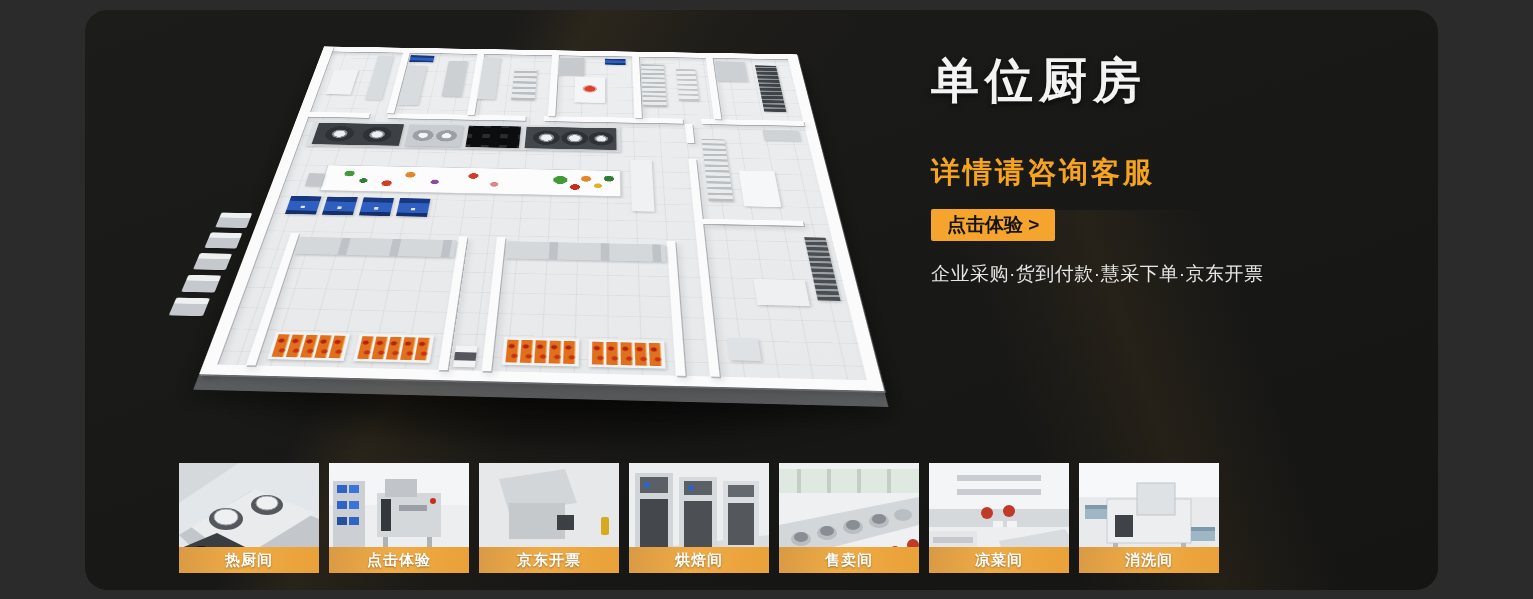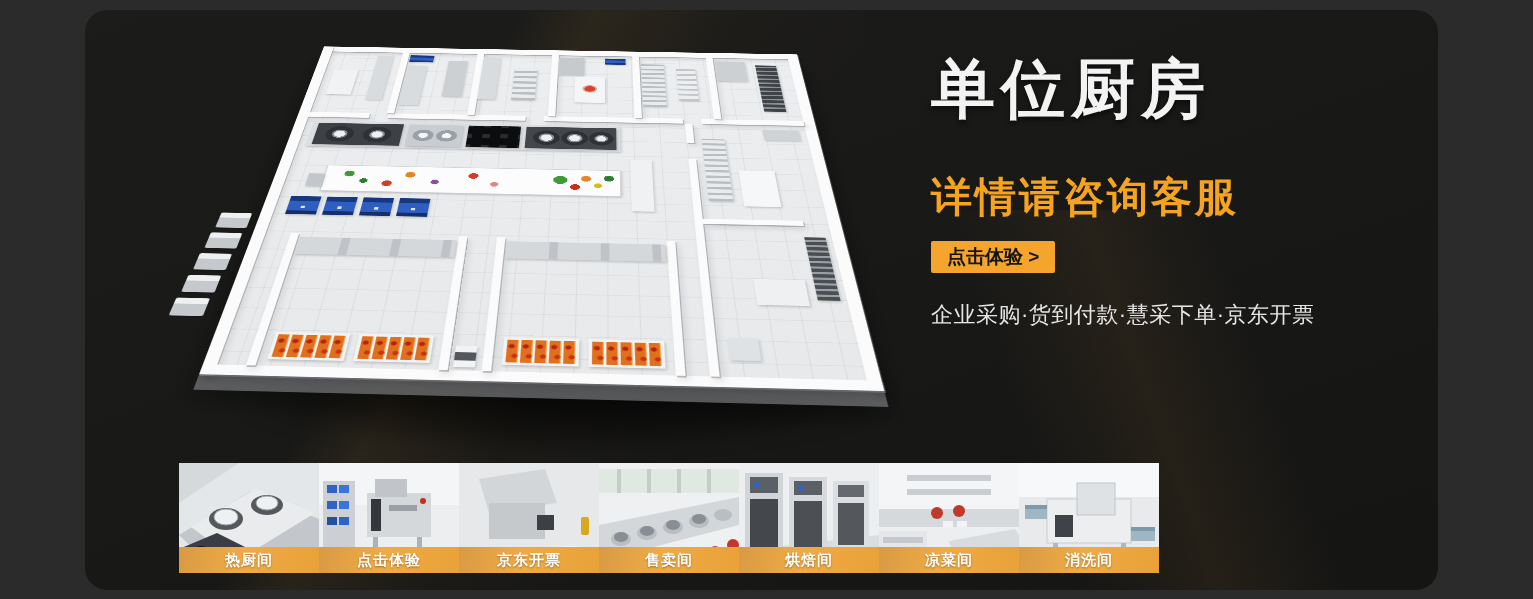--- a/index.html
+++ b/index.html
@@ -32,32 +32,32 @@
       repeating-linear-gradient(0deg, rgba(90,95,100,.08) 0 1px, transparent 1px 28px),
       repeating-linear-gradient(90deg, rgba(90,95,100,.08) 0 1px, transparent 1px 28px),
       linear-gradient(180deg,#eceef0,#e7e9eb);
     box-shadow:0 18px 0 rgba(150,152,155,.55), 0 30px 24px rgba(0,0,0,.35); }
   .w { position:absolute; background:#fbfbfb;
     box-shadow:1px 2px 0 rgba(125,130,135,.5), 3px 6px 7px rgba(0,0,0,.10); }
   .eq { position:absolute; background:#d9dcdf; box-shadow:1px 2px 3px rgba(0,0,0,.18); }
 
   
   .right-col { position:absolute; left:846px; top:46px; width:540px; color:#f3f3f3; }
-  .t1 { font-size:64px; font-weight:800; letter-spacing:6px; line-height:1.06;
+  .t1 { font-size:48px; font-weight:800; letter-spacing:6px; line-height:1.06;
         text-shadow:0 3px 5px rgba(0,0,0,.55); }
   .t2 { font-size:62px; font-weight:800; letter-spacing:2px; line-height:1.05; margin-top:8px;
         text-shadow:0 3px 5px rgba(0,0,0,.55); }
-  .subtitle { margin-top:46px; font-size:41px; font-weight:800; letter-spacing:3px; color:#f6a31f; }
+  .subtitle { margin-top:46px; font-size:29px; font-weight:800; letter-spacing:3px; color:#f6a31f; }
   .cta { margin-top:16px; display:inline-block; min-width:124px; height:32px; padding:0 16px;
         background:#f5a42e; border:none; border-radius:2px; color:#141414;
         font-size:19px; font-weight:700; font-family:inherit; line-height:32px; cursor:pointer; }
-  .benefits { margin-top:30px; font-size:22px; line-height:23px; color:#e6e6e6; letter-spacing:.5px; }
+  .benefits { margin-top:21px; font-size:19px; line-height:23px; color:#e6e6e6; letter-spacing:.5px; }
 
   
-  .thumbs { position:absolute; left:94px; top:453px; display:flex; gap:0; }
+  .thumbs { position:absolute; left:94px; top:453px; display:flex; gap:10px; }
   .thumb { position:relative; width:140px; height:110px; overflow:hidden; background:#dfe2e4; }
   .thumb svg { display:block; width:140px; height:110px; }
   .thumb figcaption { position:absolute; left:0; right:0; bottom:0; height:26px;
     background:linear-gradient(100deg,#d99a44 0%,#f0ab45 45%,#e9a138 100%);
     color:#fff; font-size:15px; font-weight:700; text-align:center; line-height:26px;
     letter-spacing:1px; text-shadow:0 1px 2px rgba(0,0,0,.35); }
 </style>
 </head>
 <body>
 
@@ -243,20 +243,39 @@
           <circle cx="114" cy="88" r="3" fill="#e2862a"></circle>
           <circle cx="120" cy="87" r="2.5" fill="#c62f1d"></circle>
         <rect x="122" y="54" width="8" height="18" rx="2" fill="#d8a81f"></rect>
       </svg>
       <figcaption>京东开票</figcaption>
     </figure>
 
 
     <figure class="thumb">
       <svg viewBox="0 0 140 110">
+        <rect width="140" height="110" fill="#eceeef"></rect>
+        <polygon points="0,88 140,72 140,110 0,110" fill="#dadde0"></polygon>
+        <rect x="6" y="10" width="38" height="82" fill="#d2d5d8"></rect>
+        <rect x="11" y="14" width="28" height="16" fill="#5a6065"></rect>
+          <circle cx="18" cy="22" r="3" fill="#2f63c4"></circle>
+        <rect x="11" y="36" width="28" height="50" fill="#44484c"></rect>
+        <rect x="50" y="14" width="38" height="76" fill="#d7dadd"></rect>
+        <rect x="55" y="18" width="28" height="14" fill="#5a6065"></rect>
+          <circle cx="62" cy="25" r="3" fill="#2f63c4"></circle>
+        <rect x="55" y="38" width="28" height="46" fill="#4c5054"></rect>
+        <rect x="94" y="18" width="36" height="70" fill="#dcdfe1"></rect>
+        <rect x="99" y="22" width="26" height="12" fill="#63696e"></rect>
+        <rect x="99" y="40" width="26" height="42" fill="#54585c"></rect>
+      </svg>
+      <figcaption>烘焙间</figcaption>
+    </figure>
+
+    <figure class="thumb">
+      <svg viewBox="0 0 140 110">
         <rect width="140" height="110" fill="#eef0f1"></rect>
         <rect x="0" y="6" width="140" height="24" fill="#e0e8e2"></rect>
         <rect x="18" y="6" width="4" height="24" fill="#c4cec7"></rect>
           <rect x="48" y="6" width="4" height="24" fill="#c4cec7"></rect>
           <rect x="78" y="6" width="4" height="24" fill="#c4cec7"></rect>
           <rect x="108" y="6" width="4" height="24" fill="#c4cec7"></rect>
         <polygon points="0,62 140,34 140,62 0,98" fill="#d3d7da"></polygon>
         <ellipse cx="22" cy="76" rx="10" ry="7" fill="#b9bec2"></ellipse>
           <ellipse cx="22" cy="74" rx="7" ry="5" fill="#888e93"></ellipse>
         <ellipse cx="48" cy="70" rx="10" ry="7" fill="#b9bec2"></ellipse>
@@ -269,39 +288,20 @@
         <circle cx="96" cy="96" r="6" fill="#c0392b"></circle>
           <circle cx="116" cy="89" r="6" fill="#c0392b"></circle>
           <circle cx="134" cy="82" r="6" fill="#c0392b"></circle>
       </svg>
       <figcaption>售卖间</figcaption>
     </figure>
 
     <figure class="thumb">
       <svg viewBox="0 0 140 110">
         <rect width="140" height="110" fill="#eceeef"></rect>
-        <polygon points="0,88 140,72 140,110 0,110" fill="#dadde0"></polygon>
-        <rect x="6" y="10" width="38" height="82" fill="#d2d5d8"></rect>
-        <rect x="11" y="14" width="28" height="16" fill="#5a6065"></rect>
-          <circle cx="18" cy="22" r="3" fill="#2f63c4"></circle>
-        <rect x="11" y="36" width="28" height="50" fill="#44484c"></rect>
-        <rect x="50" y="14" width="38" height="76" fill="#d7dadd"></rect>
-        <rect x="55" y="18" width="28" height="14" fill="#5a6065"></rect>
-          <circle cx="62" cy="25" r="3" fill="#2f63c4"></circle>
-        <rect x="55" y="38" width="28" height="46" fill="#4c5054"></rect>
-        <rect x="94" y="18" width="36" height="70" fill="#dcdfe1"></rect>
-        <rect x="99" y="22" width="26" height="12" fill="#63696e"></rect>
-        <rect x="99" y="40" width="26" height="42" fill="#54585c"></rect>
-      </svg>
-      <figcaption>烘焙间</figcaption>
-    </figure>
-
-    <figure class="thumb">
-      <svg viewBox="0 0 140 110">
-        <rect width="140" height="110" fill="#eceeef"></rect>
         <rect width="140" height="46" fill="#f3f5f6"></rect>
         <rect x="28" y="12" width="84" height="6" fill="#c9cdd1"></rect>
           <rect x="28" y="26" width="84" height="6" fill="#c9cdd1"></rect>
         <rect x="0" y="46" width="140" height="18" fill="#d6d9dc"></rect>
         <circle cx="58" cy="50" r="6" fill="#c0392b"></circle>
           <circle cx="80" cy="48" r="6" fill="#c0392b"></circle>
         <rect x="64" y="58" width="10" height="6" fill="#f2f3f4"></rect>
           <rect x="78" y="58" width="10" height="6" fill="#f2f3f4"></rect>
         <rect x="0" y="68" width="48" height="42" fill="#e4e6e8"></rect>
         <rect x="4" y="74" width="40" height="6" fill="#c5c9cd"></rect>

